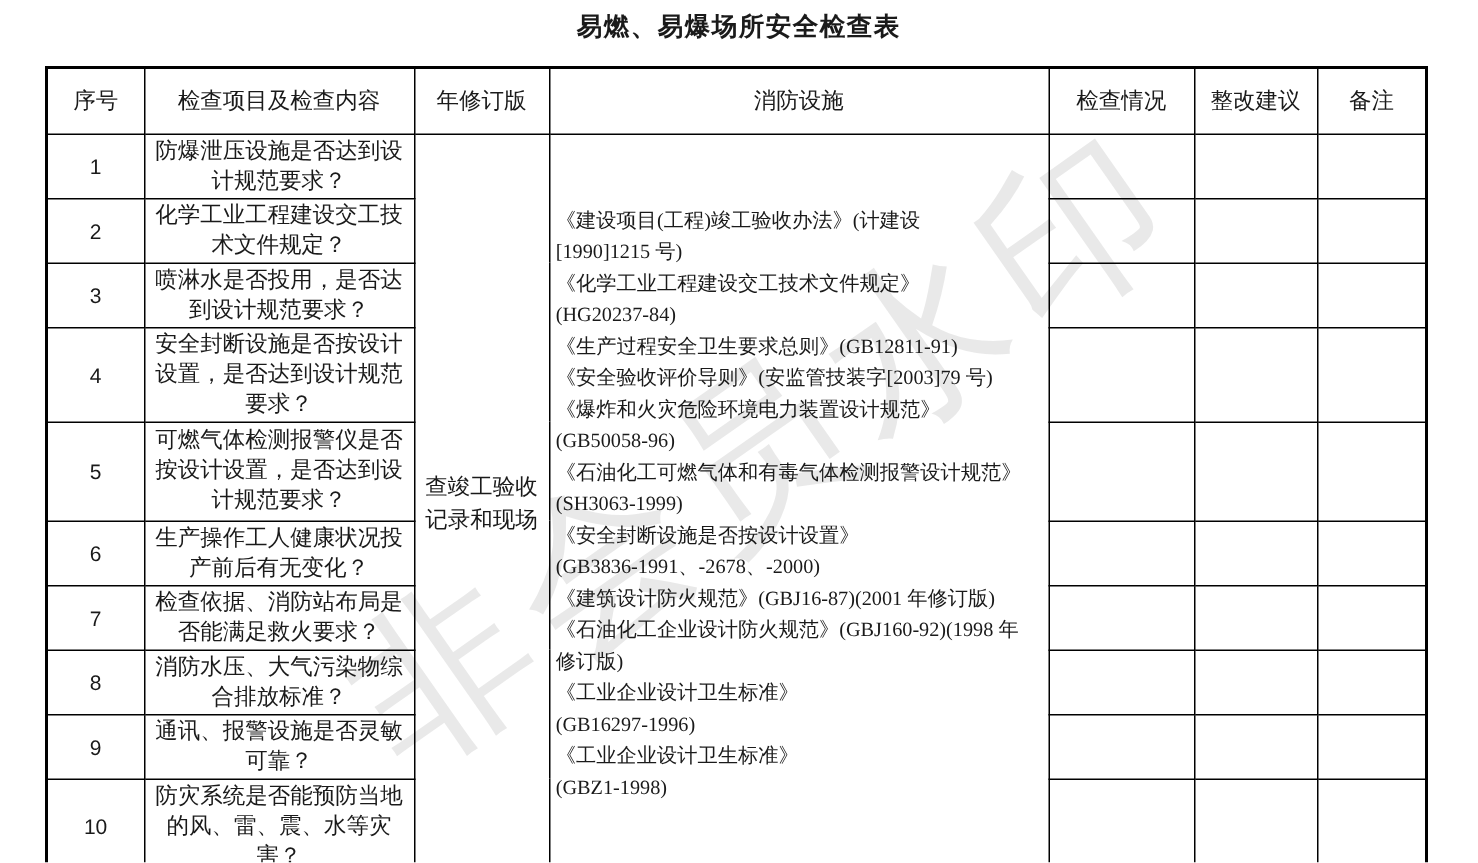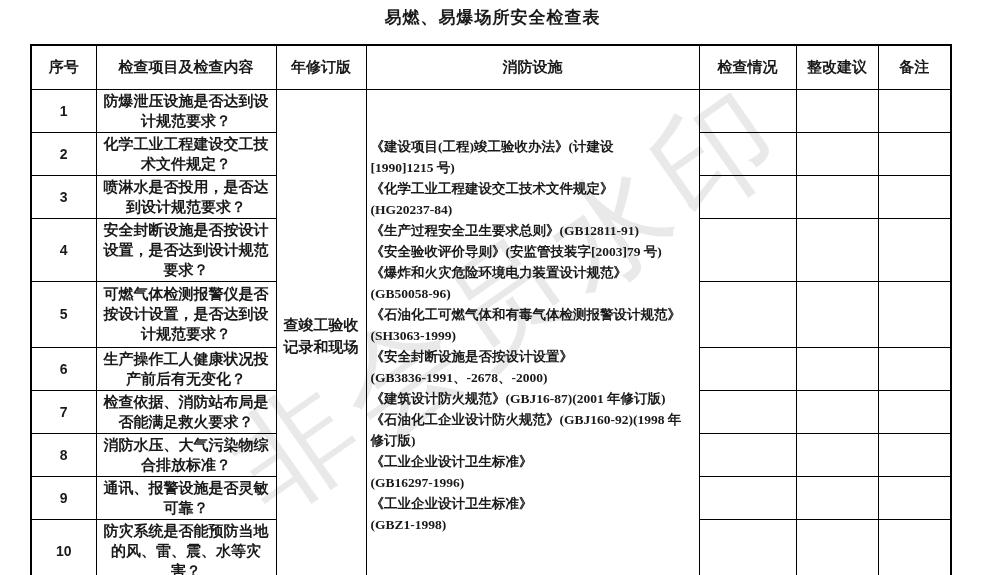--- a/index.html
+++ b/index.html
@@ -51,21 +51,21 @@
     border-collapse: collapse;
     table-layout: fixed;
     width: 920px;
     background: transparent;
     border: 2px solid #000;
   }
   table.checklist td, table.checklist th {
     border: 1px solid #000;
     text-align: center;
     vertical-align: middle;
-    font-weight: bold;
+    font-weight: normal;
     padding: 1px 4px;
     overflow: hidden;
   }
   th.hdr { font-size: 15px; }
   td.no-cell { font-size: 14px; font-family: "Liberation Sans", sans-serif; }
   td.item-cell { font-size: 15px; line-height: 20px; padding: 1px 5px; }
   td.method-cell { font-size: 15px; line-height: 22px; padding: 1px 6px; }
   td.basis-cell { font-size: 13.5px; line-height: 21px; padding: 2px 2px; }
   .basis-line { text-align: left; }
   td.empty-cell { background: transparent; }

